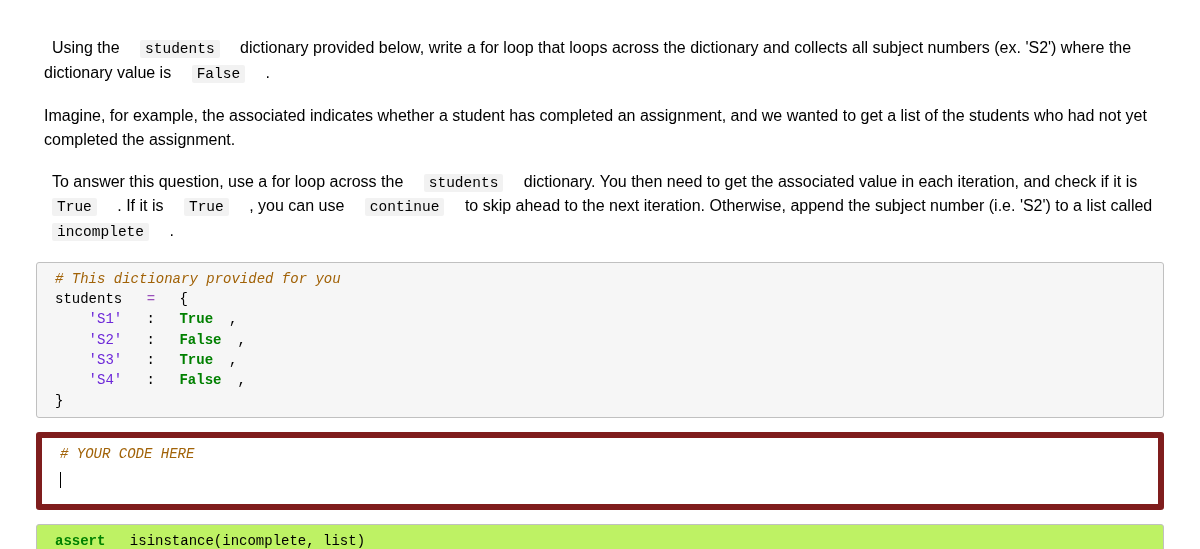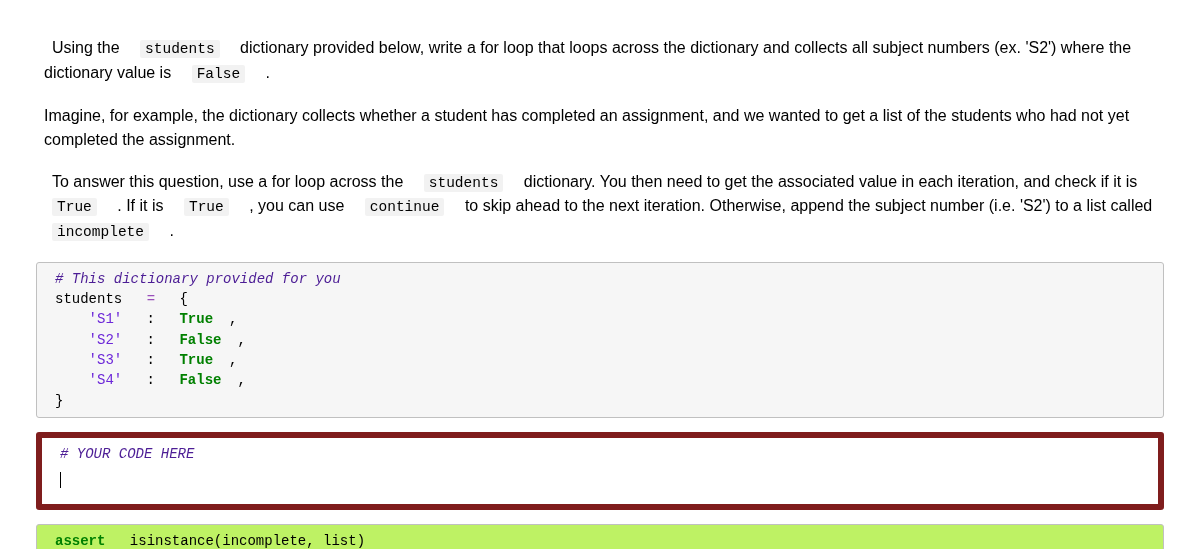--- a/index.html
+++ b/index.html
@@ -40,21 +40,21 @@
       background: #f6f6f6;
     }
     .code-cell.active {
       border: 6px solid #7f1d1d;
       background: #fff;
     }
     .code-cell.plain {
       background: #bef264;
     }
     .comment-italic {
-      color: #4c1d95;
+      color: #a16207;
       font-style: italic;
     }
     .kw-bold {
       color: #008000;
       font-weight: bold;
     }
     .str-red {
       color: #6d28d9;
     }
     .name-black {
@@ -77,21 +77,21 @@
 </head>
 <body>
 
 <div class="prose">
   <p>
     <span>Using the </span><code class="inline">students</code><span> dictionary provided below, write a for loop that loops across the dictionary and collects all subject numbers (ex. 'S2') where the dictionary value is </span><code class="inline">False</code><span> .</span>
   </p>
 </div>
 
 <div class="prose">
-  <p>Imagine, for example, the dictionary collects whether a student has completed an assignment, and we wanted to get a list of the students who had not yet completed the assignment.</p>
+  <p>Imagine, for example, the associated indicates whether a student has completed an assignment, and we wanted to get a list of the students who had not yet completed the assignment.</p>
 </div>
 
 <div class="prose">
   <p>
     <span>To answer this question, use a for loop across the </span><code class="inline">students</code><span> dictionary. You then need to get the associated value in each iteration, and check if it is </span><code class="inline">True</code><span> . If it is </span><code class="inline">True</code><span> , you can use </span><code class="inline">continue</code><span> to skip ahead to the next iteration. Otherwise, append the subject number (i.e. 'S2') to a list called </span><code class="inline">incomplete</code><span> .</span>
   </p>
 </div>
 
 <div class="code-cell"><span class="comment-italic"># This dictionary provided for you</span>
 <span class="name-black">students </span><span class="op-purple">=</span><span class="name-black"> {</span>

